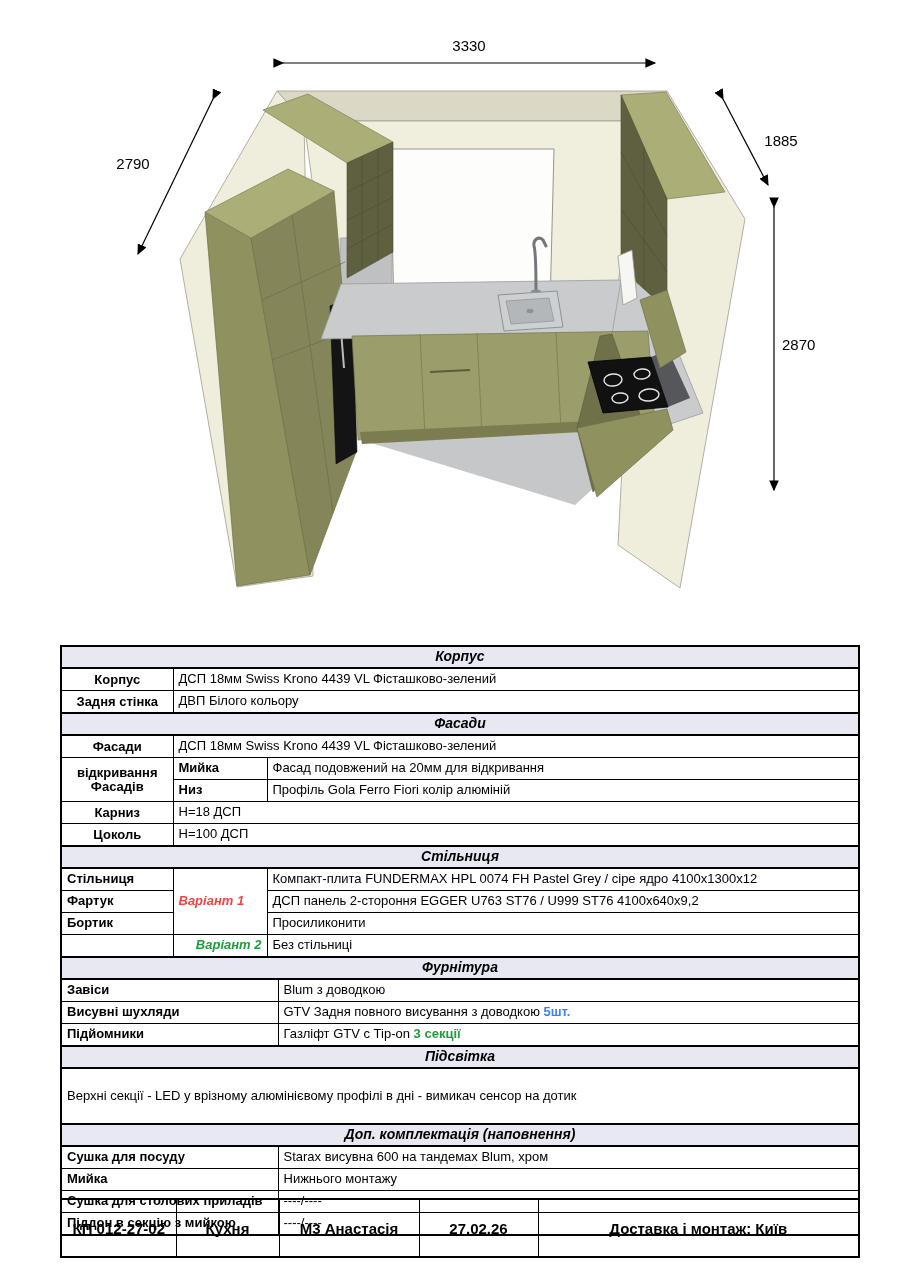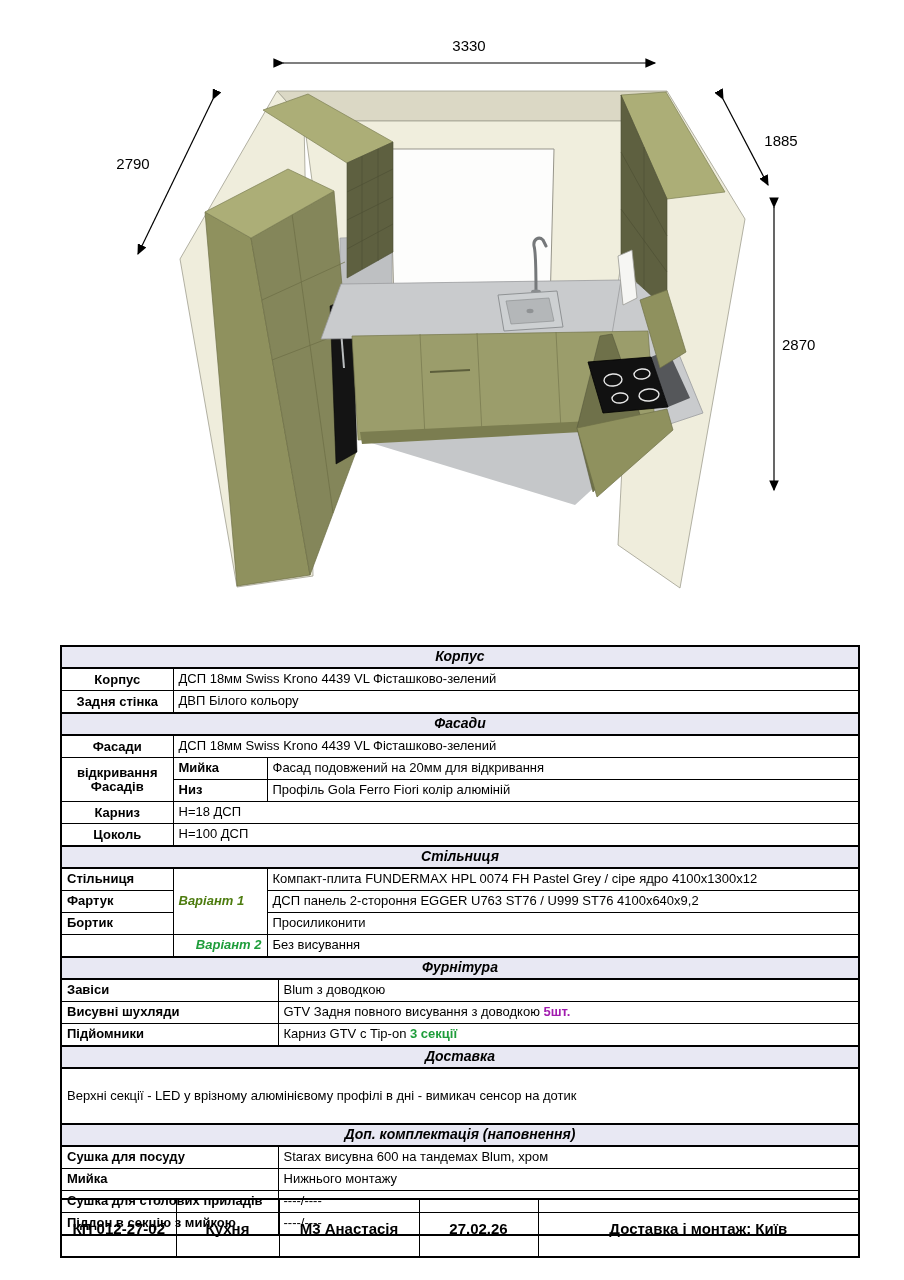--- a/index.html
+++ b/index.html
@@ -160,55 +160,55 @@
     <tr>
       <td class="lblc">Цоколь</td>
       <td colspan="3">Н=100 ДСП</td>
     </tr>
 
     <tr>
           <td class="sec" colspan="4">Стільниця</td>
         </tr>
     <tr>
       <td class="lbl">Стільниця</td>
-      <td class="variant green-text" rowspan="3" style="color: #4d7c0f; margin-left: 26px;">Варіант 1</td>
+      <td class="variant green-text" rowspan="3" style="color: #ef4444; margin-left: 26px;">Варіант 1</td>
       <td colspan="2">Компакт-плита FUNDERMAX HPL 0074 FH Pastel Grey / сіре ядро 4100х1300х12</td>
     </tr>
     <tr>
       <td class="lbl">Фартук</td>
       <td colspan="2">ДСП панель 2-стороння EGGER U763 ST76 / U999 ST76 4100х640х9,2</td>
     </tr>
     <tr>
       <td class="lbl">Бортик</td>
       <td colspan="2">Просиликонити</td>
     </tr>
     <tr>
       <td></td>
       <td class="variant green-text" style="color: rgb(31, 157, 59); text-align: right;">Варіант 2</td>
-      <td colspan="2">Без висування</td>
+      <td colspan="2">Без стільниці</td>
     </tr>
 
     <tr>
           <td class="sec" colspan="4">Фурнітура</td>
         </tr>
     <tr>
       <td class="lbl" colspan="3">Завіси</td>
       <td><span>Blum з доводкою</span><span class="green green-text" style="color: rgb(31, 157, 59);"></span></td>
     </tr>
     <tr>
       <td class="lbl" colspan="3">Висувні шухляди</td>
-      <td><span>GTV Задня повного висування з доводкою </span><span class="green green-text" style="color: #a21caf;">5шт.</span></td>
+      <td><span>GTV Задня повного висування з доводкою </span><span class="green green-text" style="color: #3b82f6;">5шт.</span></td>
     </tr>
     <tr>
       <td class="lbl" colspan="3">Підйомники</td>
-      <td><span>Карниз GTV с Tip-on </span><span class="green green-text" style="color: rgb(31, 157, 59); text-align: right;">3 секції</span></td>
-    </tr>
-
-    <tr>
-          <td class="sec" colspan="4">Доставка</td>
+      <td><span>Газліфт GTV с Tip-on </span><span class="green green-text" style="color: rgb(31, 157, 59); text-align: right;">3 секції</span></td>
+    </tr>
+
+    <tr>
+          <td class="sec" colspan="4">Підсвітка</td>
         </tr>
     <tr>
       <td class="led" colspan="4">Верхні секції - LED у врізному алюмінієвому профілі в дні - вимикач сенсор на дотик</td>
     </tr>
 
     <tr>
           <td class="sec" colspan="4">Доп. комплектація (наповнення)</td>
         </tr>
     <tr>
       <td class="lbl" colspan="3">Сушка для посуду</td>

